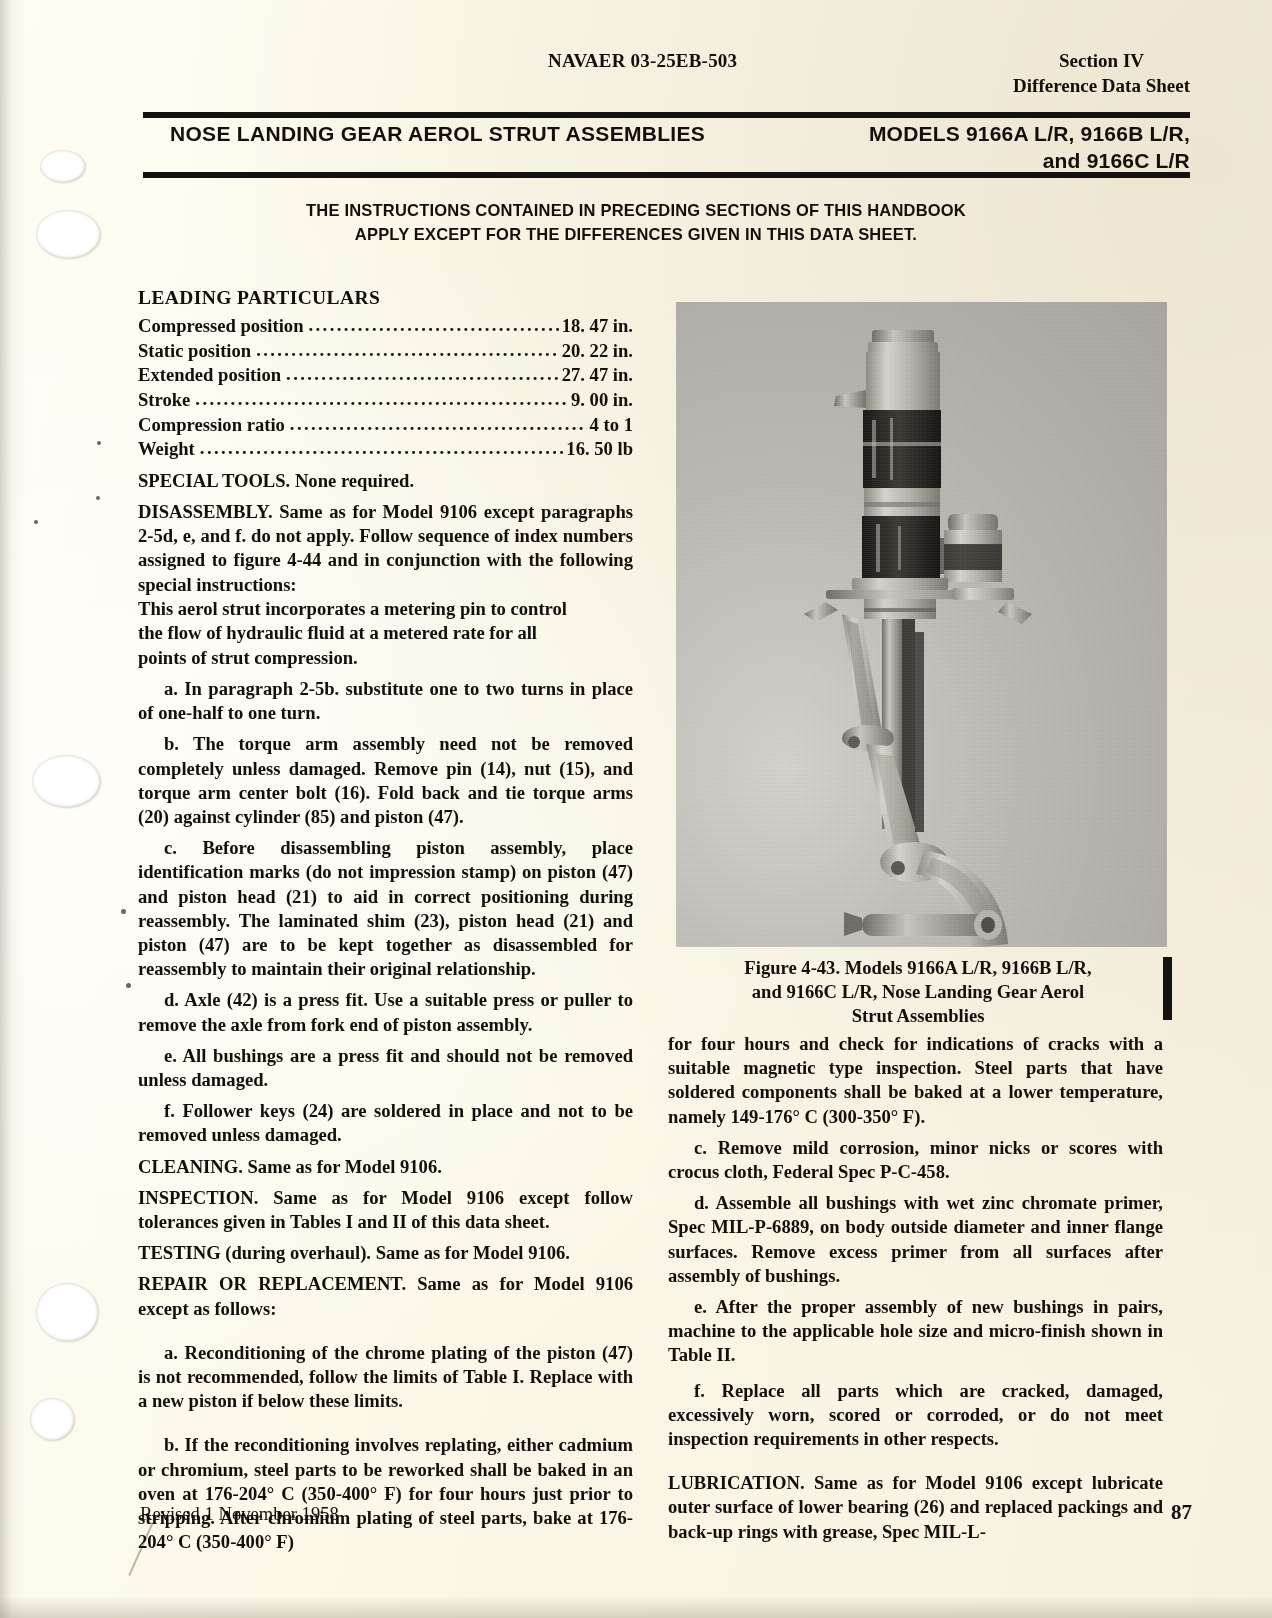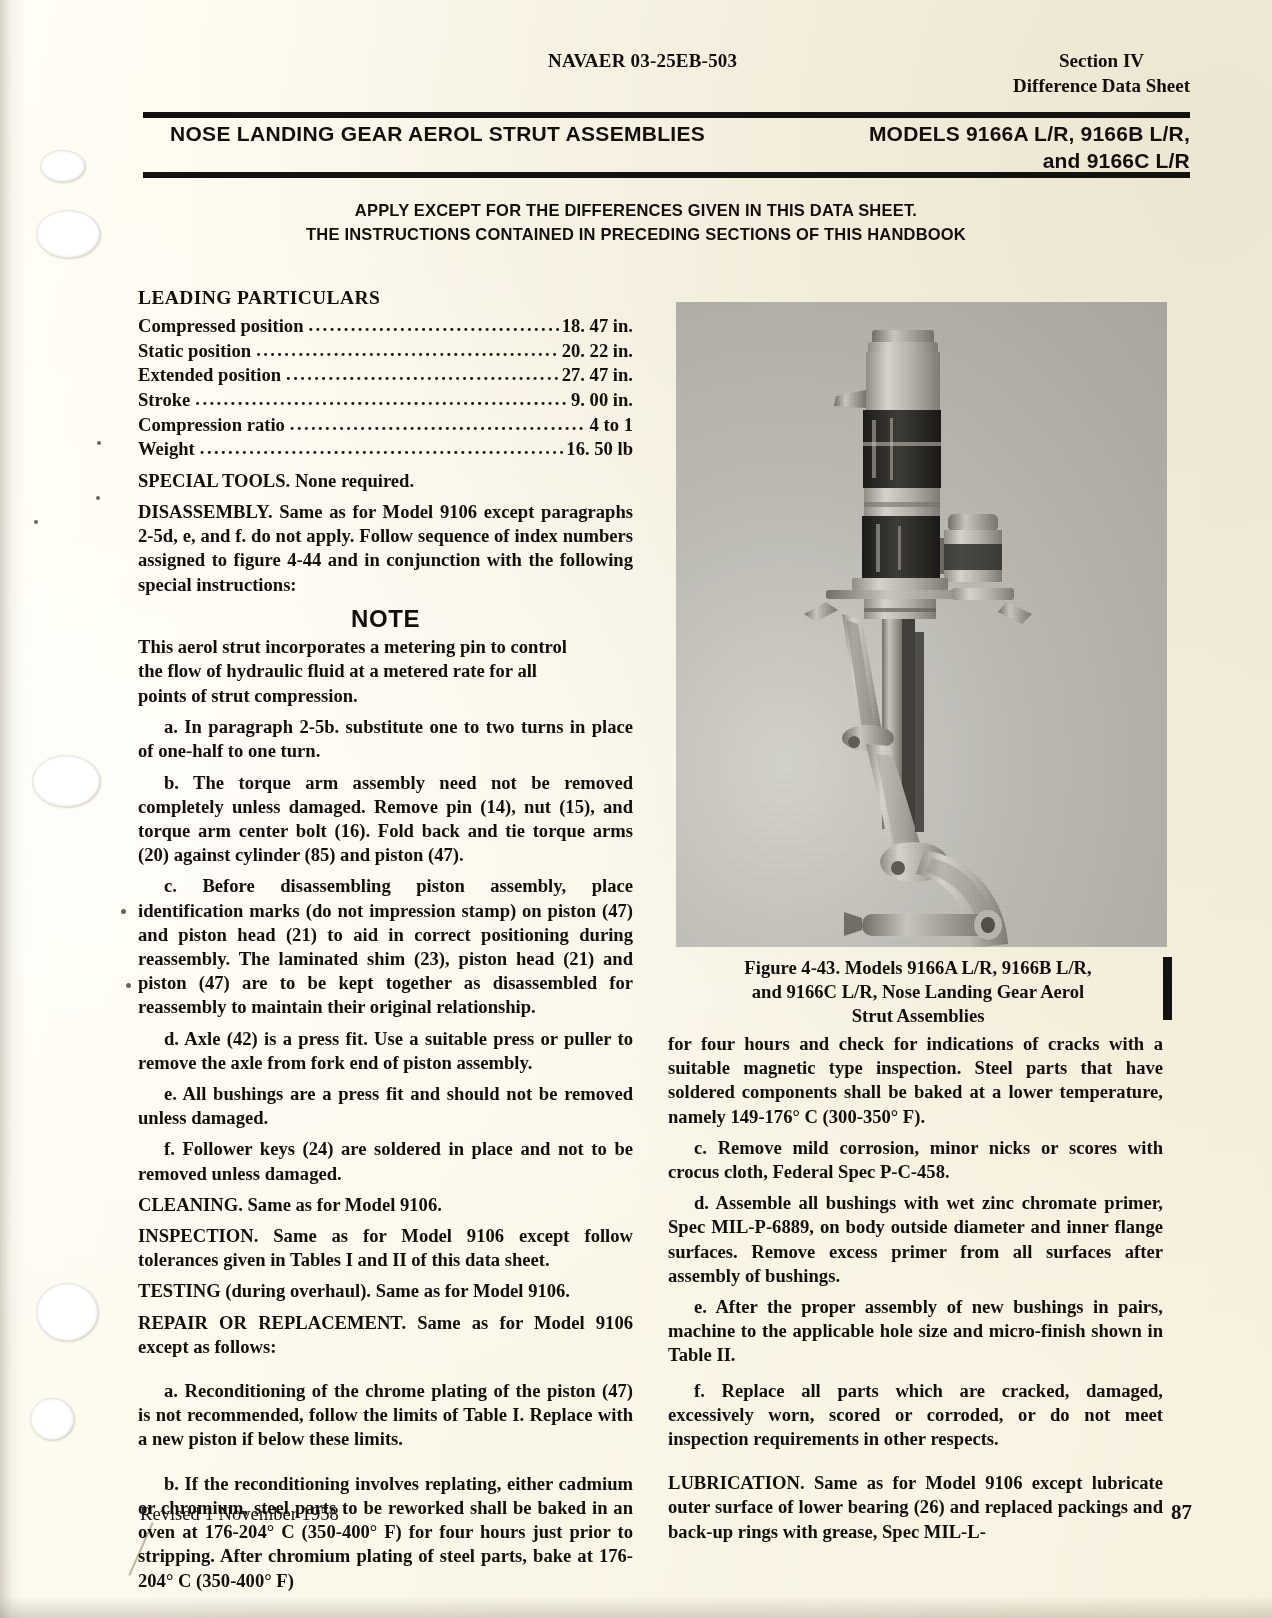--- a/index.html
+++ b/index.html
@@ -276,22 +276,22 @@
 
   <div class="rule top"></div>
   <div class="title-left">NOSE LANDING GEAR AEROL STRUT ASSEMBLIES</div>
   <div class="title-right">
     <div>MODELS 9166A L/R, 9166B L/R,</div>
     <div>and 9166C L/R</div>
   </div>
   <div class="rule bottom"></div>
 
   <div class="instructions">
+    <div>THE INSTRUCTIONS CONTAINED IN PRECEDING SECTIONS OF THIS HANDBOOK</div>
     <div>APPLY EXCEPT FOR THE DIFFERENCES GIVEN IN THIS DATA SHEET.</div>
-    <div>THE INSTRUCTIONS CONTAINED IN PRECEDING SECTIONS OF THIS HANDBOOK</div>
   </div>
 
   <div class="col col-left">
 
     <div class="lp-heading">LEADING PARTICULARS</div>
 
     <div>
       <div class="lp-row">
         <span class="lp-label">Compressed position</span>
         <span class="lp-dots">................................................................</span>
@@ -322,21 +322,20 @@
         <span class="lp-dots">................................................................</span>
         <span class="lp-value">16. 50 lb</span>
       </div>
     </div>
 
     <div class="gap-sm"></div>
     <p>SPECIAL TOOLS.  None required.</p>
     <div class="gap-sm"></div>
     <p>DISASSEMBLY.  Same as for Model 9106 except paragraphs 2-5d, e, and f. do not apply.  Follow sequence of index numbers assigned to figure 4-44 and in conjunction with the following special instructions:</p>
 
-    <div class="note-head">NOTE</div>
     <p class="note-body">This aerol strut incorporates a metering pin to control the flow of hydraulic fluid at a metered rate for all points of strut compression.</p>
 
     <div class="gap-sm"></div>
     <p class="indent">a.  In paragraph 2-5b. substitute one to two turns in place of one-half to one turn.</p>
     <div class="gap-sm"></div>
     <p class="indent">b.  The torque arm assembly need not be removed completely unless damaged.  Remove pin (14), nut (15), and torque arm center bolt (16).  Fold back and tie torque arms (20) against cylinder (85) and piston (47).</p>
     <div class="gap-sm"></div>
     <p class="indent">c. Before disassembling piston assembly, place identification marks (do not impression stamp) on piston (47) and piston head (21) to aid in correct positioning during reassembly.  The laminated shim (23), piston head (21) and piston (47) are to be kept together as disassembled for reassembly to maintain their original relationship.</p>
     <div class="gap-sm"></div>
     <p class="indent">d.  Axle (42) is a press fit.  Use a suitable press or puller to remove the axle from fork end of piston assembly.</p>

